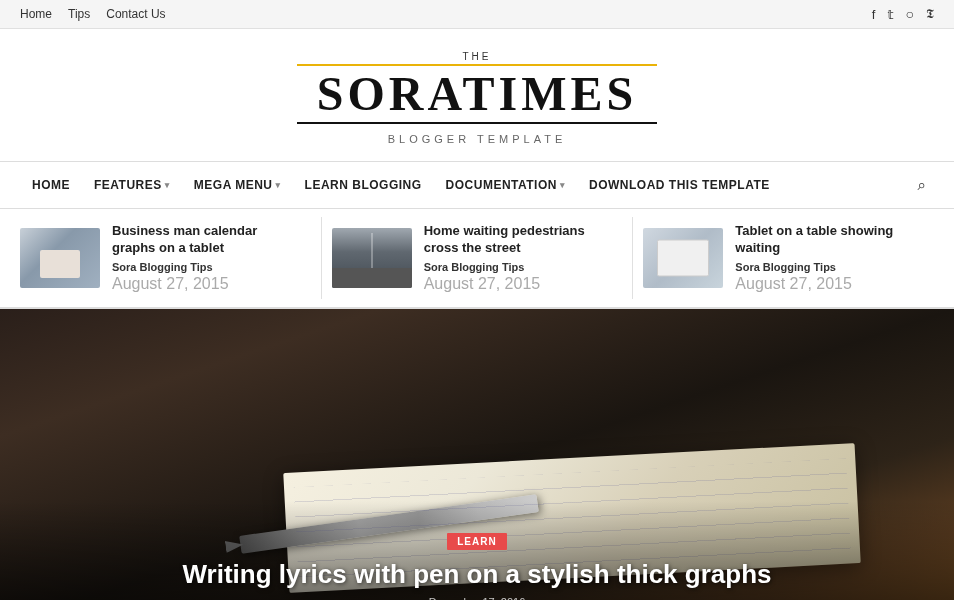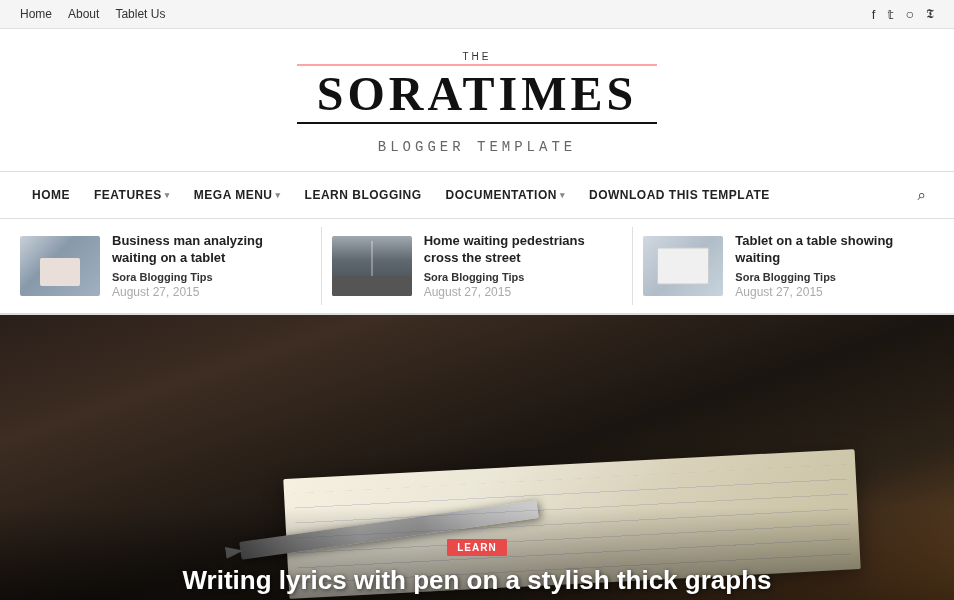--- a/index.html
+++ b/index.html
@@ -33,34 +33,33 @@
       margin-bottom: 0;
     }
     .site-title {
       font-size: 48px;
       font-weight: 900;
       letter-spacing: 4px;
       color: #111;
       line-height: 1;
       font-family: 'Georgia', serif;
       text-transform: uppercase;
-      border-top: 2px solid #fca5a5;
+      border-top: 2px solid #eab308;
       border-bottom: 2px solid #111;
       padding: 4px 20px;
       display: inline-block;
       margin: 2px 0;
     }
     .site-subtitle {
-      font-size: 14px;
+      font-size: 11px;
       letter-spacing: 4px;
       color: #666;
       text-transform: uppercase;
-      margin-top: 13px;
+      margin-top: 7px;
       display: block;
-      font-family: Liberation Mono, monospace;
     }
 
     
     .main-nav {
       border-bottom: 1px solid #ddd;
       padding: 0 20px;
       display: flex;
       align-items: center;
       justify-content: space-between;
     }
@@ -176,21 +175,21 @@
       color: #222;
       line-height: 1.3;
       margin-bottom: 4px;
     }
     .featured-category {
       font-size: 11px;
       font-weight: 700;
       color: #333;
     }
     .featured-date {
-      font-size: 12px;
+      font-size: 16px;
       color: #aaa;
       margin-top: 2px;
     }
 
     
     .hero-section {
       position: relative;
       width: 100%;
       height: 319px;
       overflow: hidden;
@@ -294,22 +293,22 @@
       font-size: 11px;
       color: rgba(255,255,255,0.75);
     }
   </style>
 </head>
 <body>
 
 <div class="top-bar">
   <nav class="top-nav">
     <a>Home</a>
-    <a>About</a>
-    <a>Tablet Us</a>
+    <a>Tips</a>
+    <a>Contact Us</a>
   </nav>
   <div class="social-icons">
     <span>f</span>
     <span>𝕥</span>
     <span style="font-size:14px;">○</span>
     <span>𝕿</span>
   </div>
 </div>
 
 <header class="site-header">
@@ -337,21 +336,21 @@
     <a class="nav-download">DOWNLOAD THIS TEMPLATE</a>
   </div>
   <span class="search-icon-nav">⌕</span>
 </nav>
 
 <div class="featured-strip">
 
   <div class="featured-item">
     <div class="featured-thumb thumb-1"></div>
     <div class="featured-content">
-      <div class="featured-title">Business man analyzing waiting on a tablet</div>
+      <div class="featured-title">Business man calendar graphs on a tablet</div>
       <div class="featured-category">Sora Blogging Tips</div>
       <div class="featured-date">August 27, 2015</div>
     </div>
   </div>
 
   <div class="featured-item">
     <div class="featured-thumb thumb-2"></div>
     <div class="featured-content">
       <div class="featured-title">Home waiting pedestrians cross the street</div>
       <div class="featured-category">Sora Blogging Tips</div>

